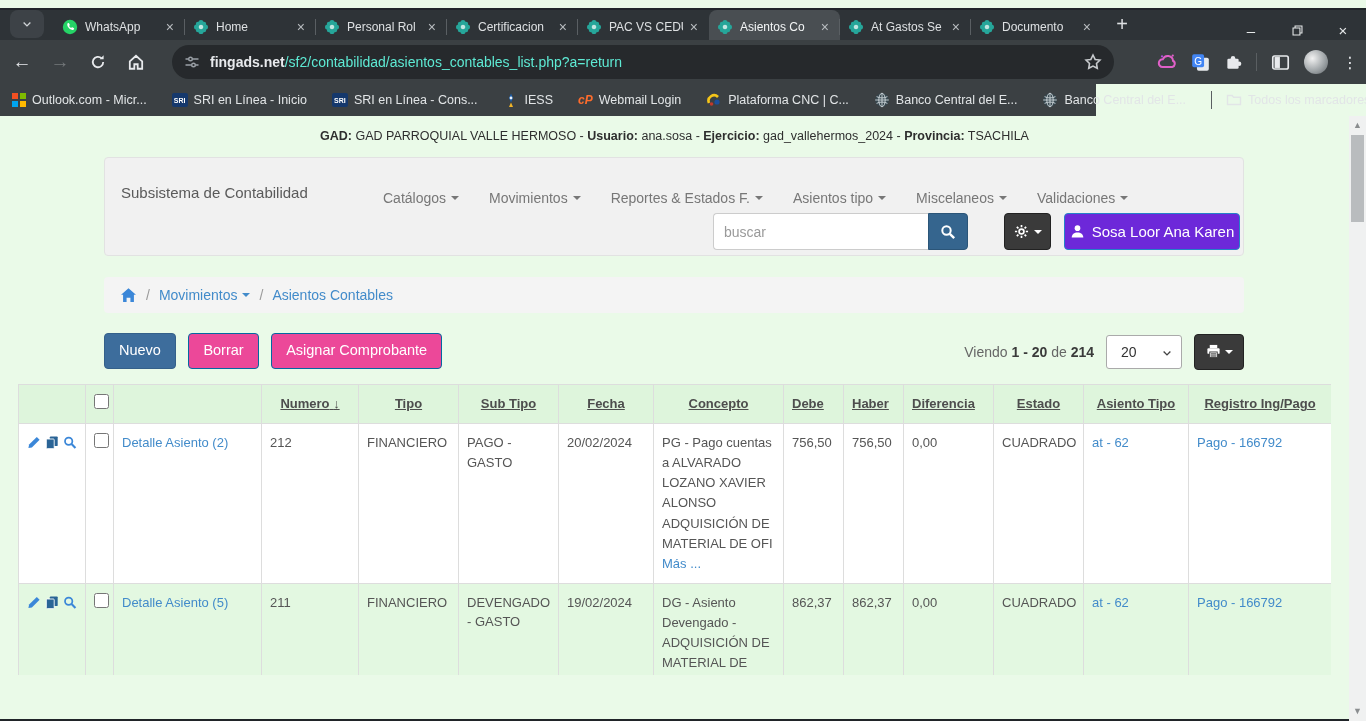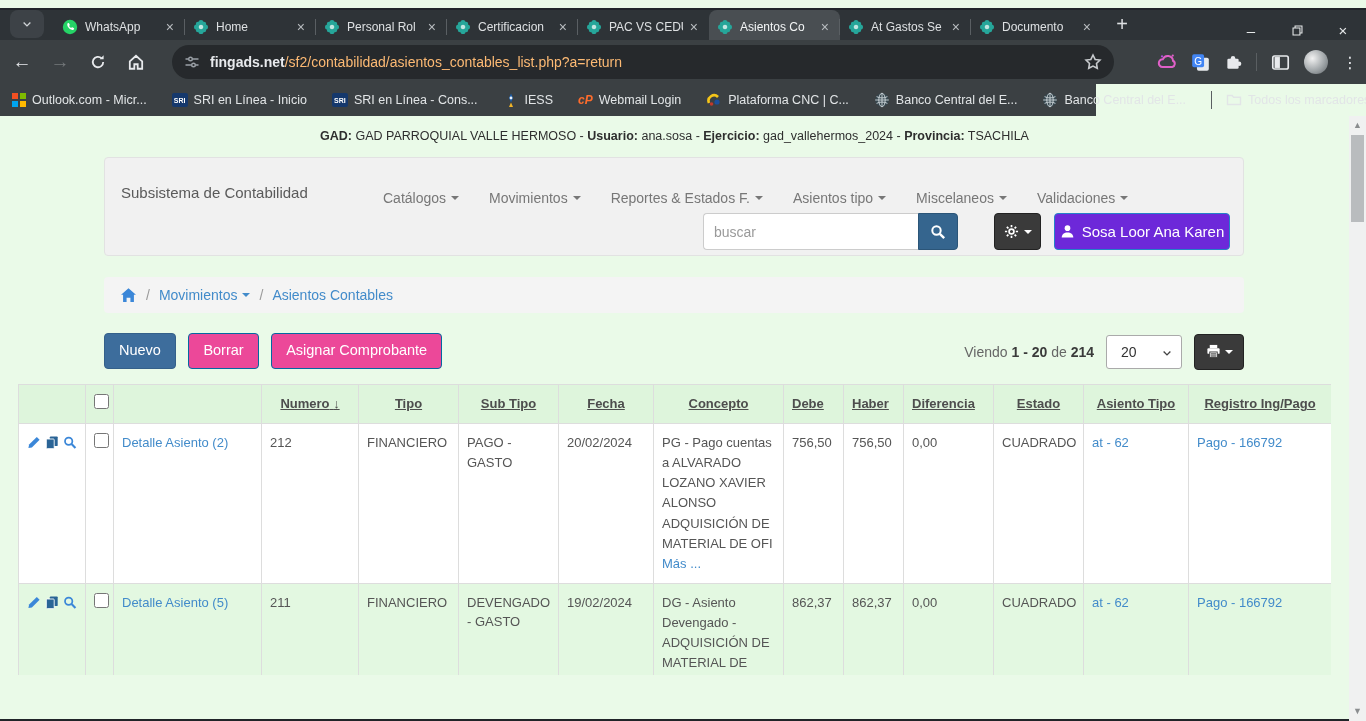--- a/index.html
+++ b/index.html
@@ -29,21 +29,21 @@
 
   .toolbar { position:absolute; top:40px; left:0; width:1366px; height:44px; background:#3b4043;
              display:flex; align-items:center; }
   .navic { width:32px; height:32px; display:flex; align-items:center; justify-content:center;
            color:#e8eaed; font-size:19px; margin-left:6px; }
   .navic.disabled { color:#75797c; }
   .urlpill { position:absolute; left:172px; top:5px; width:942px; height:34px; border-radius:17px;
              background:#26292c; display:flex; align-items:center; padding:0 12px; }
   .urlpill .url { font-size:14px; margin-left:10px; white-space:nowrap; overflow:hidden; }
   .url .host { color:#e8eaed; font-weight:bold; }
-  .url .path { color:#fdba74; }
+  .url .path { color:#5eead4; }
   .pill-star { margin-left:auto; color:#c7cacd; }
   .extrow { position:absolute; right:8px; top:5px; height:34px; display:flex; align-items:center; gap:14px; }
   .extdiv { width:1px; height:18px; background:#5a5f62; }
   .avatar { width:24px; height:24px; border-radius:50%;
             background:radial-gradient(circle at 35% 35%, #f2f2f2, #9aa0a3 60%, #5f6468); }
   .dots { color:#e8eaed; font-size:16px; letter-spacing:0; }
 
   .bookmarks { position:absolute; top:84px; left:0; width:1096px; height:32px; background:#3b4043;
                display:flex; align-items:center; padding:0 12px; gap:25px; font-size:12.5px; color:#e2e5e7; }
   .bm { display:flex; align-items:center; gap:6px; white-space:nowrap; }
@@ -59,21 +59,21 @@
   .gad { position:absolute; top:13px; left:0; width:100%; text-align:center; font-size:12.5px; color:#2e2e2e; }
   .gad b { font-weight:bold; }
 
   .navbarbox { position:absolute; top:41px; left:104px; width:1140px; height:99px;
                background:#f1f1f1; border:1px solid #e2e2e2; border-radius:4px; }
   .brand { position:absolute; left:16px; top:26px; font-size:15px; color:#5a5a5a; }
   .menus { position:absolute; left:278px; top:32px; display:flex; gap:30px; font-size:14px; color:#777; }
   .menuitem { display:flex; align-items:center; gap:5px; }
   .caret { width:0; height:0; border-left:4px solid transparent; border-right:4px solid transparent;
            border-top:4px solid currentColor; display:inline-block; }
-  .searchrow { position:absolute; left:5px; top:55px; width:100%; height:37px; }
+  .searchrow { position:absolute; left:15px; top:55px; width:100%; height:37px; }
   .searchinput { position:absolute; left:593px; top:0; width:215px; height:37px; border:1px solid #ccc;
                  border-right:none; border-radius:4px 0 0 4px; padding:0 10px; font-size:14px; color:#555; background:#fff; }
   .searchinput::placeholder { color:#9a9a9a; }
   .searchbtn { position:absolute; left:808px; top:0; width:40px; height:37px; background:#35658e;
                border:1px solid #2b5578; border-radius:0 4px 4px 0; color:#fff;
                display:flex; align-items:center; justify-content:center; }
   .gearbtn { position:absolute; left:884px; top:0; width:47px; height:37px; background:#3a3a3a;
              border:1px solid #222; border-radius:4px; color:#fff; display:flex; align-items:center;
              justify-content:center; gap:5px; }
   .userbtn { position:absolute; left:944px; top:0; width:176px; height:37px; background:#6d28d9;

